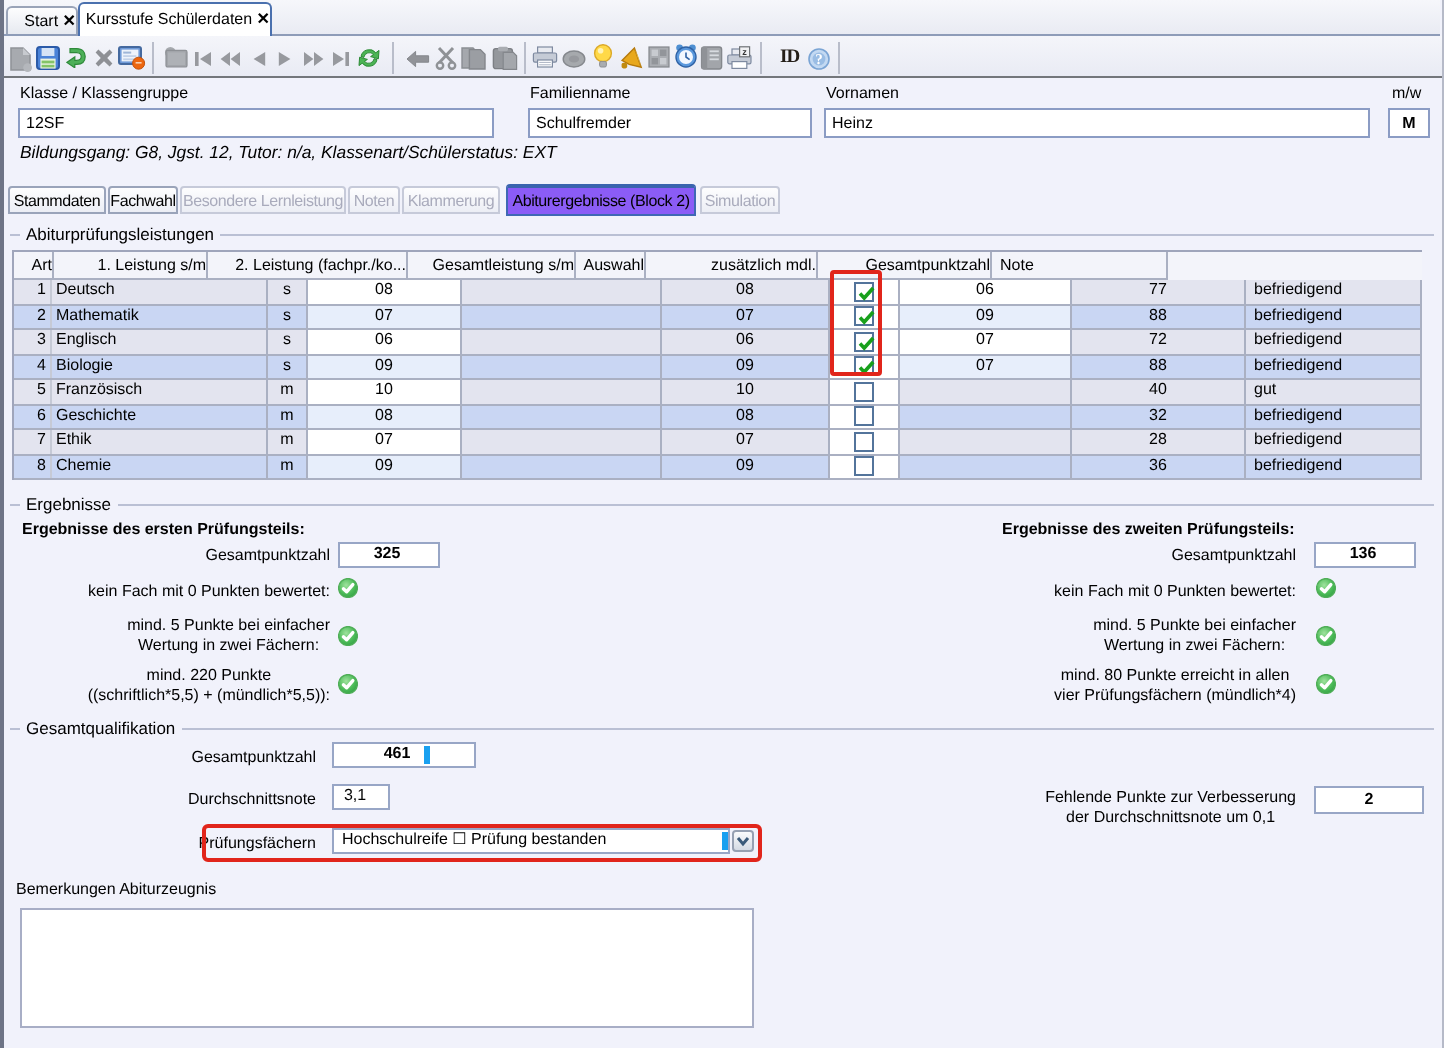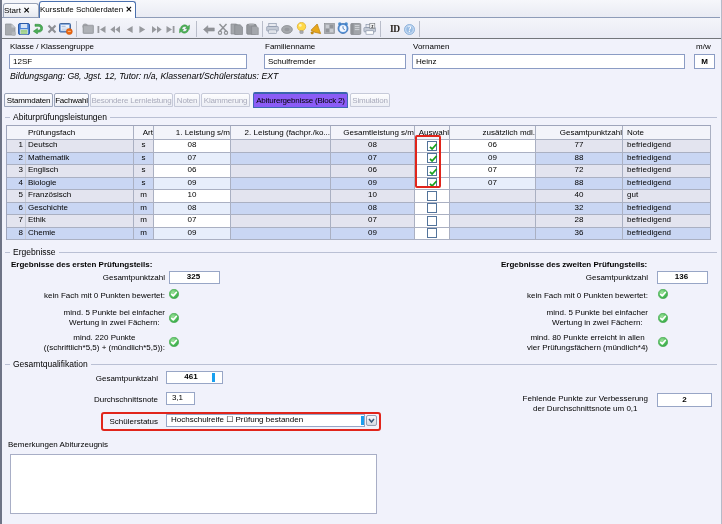--- a/index.html
+++ b/index.html
@@ -4,21 +4,21 @@
 html,body{width:722px;height:524px}
 body{font-family:"Liberation Sans",sans-serif;font-size:8px;color:#000;background:#f1f2fb;position:relative;overflow:hidden}
 #edgeL{position:absolute;left:0;top:0;width:2px;height:524px;background:#6e7486;z-index:9}
 #edgeR{position:absolute;right:0;top:0;width:1px;height:524px;background:#b6bac8;z-index:9}
 .abs{position:absolute}
 .lbl{position:absolute;white-space:nowrap;line-height:10px}
 .r{text-align:center}
 .b{font-weight:bold}
 
 #tabbar{position:absolute;left:0;top:0;width:720px;height:18px;background:linear-gradient(#f6f7fb,#e9ebf3);border-bottom:1px solid #8e9cb8}
-.ttab{position:absolute;border:1px solid #9aa4b8;border-bottom:none;border-radius:3px 3px 0 0;background:linear-gradient(#fdfdfe,#e6e9f0);font-size:8px;text-align:left;line-height:14px;white-space:nowrap}
+.ttab{position:absolute;border:1px solid #9aa4b8;border-bottom:none;border-radius:3px 3px 0 0;background:linear-gradient(#fdfdfe,#e6e9f0);font-size:8px;text-align:right;line-height:14px;white-space:nowrap}
 .ttab.act{background:#fff;border-color:#4a70ae;z-index:2}
 .x{font-weight:bold;font-size:8px}
 
 #toolbar{position:absolute;left:0;top:18px;width:722px;height:21px;background:linear-gradient(#f4f5fa,#e9ebf4);border-bottom:1px solid #73767b}
 .sep{position:absolute;top:21px;width:1px;height:16px;background:#b9bdca}
 .ico{position:absolute;top:23px}
 
 .inp{position:absolute;background:#fff;border:1px solid #8b9cc4;font-size:8px;line-height:13px;padding:0 3px;white-space:nowrap;overflow:hidden}
 
 .stab{position:absolute;top:92.5px;height:14px;border:1px solid #9aa4ba;border-radius:2px 2px 0 0;background:linear-gradient(#fdfdfe,#eceef5);font-size:8px;line-height:13px;text-align:center;letter-spacing:-0.2px;white-space:nowrap}
@@ -215,21 +215,20 @@
 <div class="stab dis" style="left:90px;width:83px">Besondere Lernleistung</div>
 <div class="stab dis" style="left:174px;width:26px">Noten</div>
 <div class="stab dis" style="left:201px;width:49px">Klammerung</div>
 <div class="stab act" style="left:253px;width:95px">Abiturergebnisse (Block 2)</div>
 <div class="stab dis" style="left:350px;width:40px">Simulation</div>
 
 <div class="gline" style="top:117px"></div>
 <div class="gcap" style="left:10px;top:111.5px">Abiturprüfungsleistungen</div>
 <div id="tbl">
 <div class="trow hd">
-      <div class="tc c0" style="display:block;text-align:left;padding-left:21px">Prüfungsfach</div>
       <div class="tc c1">Art</div>
       <div class="tc c2">1. Leistung s/m</div>
       <div class="tc c3" style="padding-left:4px">2. Leistung (fachpr./ko...</div>
       <div class="tc c4">Gesamtleistung s/m</div>
       <div class="tc c5">Auswahl</div>
       <div class="tc c6">zusätzlich mdl.</div>
       <div class="tc c7">Gesamtpunktzahl</div>
       <div class="tc c8">Note</div>
     </div>
 <div class="trow">
@@ -416,25 +415,25 @@
 <svg class="gicon" style="left:658px;top:337px" viewBox="0 0 10 10">
       <circle cx="5" cy="5" r="4.7" fill="url(#gg)" stroke="#4fae57" stroke-width="0.7"></circle>
       <path d="M2.7 5.4 L4.3 6.9 L7.4 3.3" stroke="#fff" stroke-width="1.7" fill="none" stroke-linecap="round" stroke-linejoin="round"></path>
     </svg>
 </div>
 
 <div class="gline" style="top:364px"></div>
 <div class="gcap" style="left:10px;top:358.5px">Gesamtqualifikation</div>
 <div id="gq">
 <div class="lbl" style="right:564px;top:374px">Gesamtpunktzahl</div>
-<div class="fld b r" style="left:166px;top:371px;width:57px;height:13px;padding-right:11px">461</div>
+<div class="fld b r" style="left:166px;top:371px;width:72px;height:13px;padding-right:11px">461</div>
 <div class="abs" style="left:212px;top:373px;width:3px;height:9px;background:#19a0f0"></div>
 <div class="lbl" style="right:564px;top:395px">Durchschnittsnote</div>
 <div class="fld r" style="left:166px;top:392px;width:29px;height:13px;padding-right:10px">3,1</div>
-<div class="lbl" style="right:564px;top:417px">Schülerstatus</div>
+<div class="lbl" style="right:564px;top:417px">Prüfungsfächern</div>
 <div class="fld" style="left:166px;top:414px;width:199px;height:13px">Hochschulreife ☐ Prüfung bestanden</div>
 <div class="abs" style="left:361px;top:416px;width:3px;height:9px;background:#19a0f0"></div>
 <div class="abs" style="left:366px;top:415px;width:11px;height:11px;background:linear-gradient(#fafbfc,#d4dae4);border:1px solid #96a0b2;border-radius:2px"><svg width="9" height="9" viewBox="0 0 9 9">
         <path d="M2 3 L4.5 6 L7 3" stroke="#3a5a7a" stroke-width="1.5" fill="none"></path>
       </svg></div>
 <div class="redbox" style="left:101px;top:412px;width:280px;height:19px;border-radius:3px"></div>
 <div class="lbl r" style="right:74px;top:394px">Fehlende Punkte zur Verbesserung<br>der Durchschnittsnote um 0,1</div>
 <div class="fld b r" style="left:657px;top:393px;width:55px;height:14px;line-height:12px">2</div>
 </div>
 <div class="lbl" style="left:8px;top:440px">Bemerkungen Abiturzeugnis</div>

